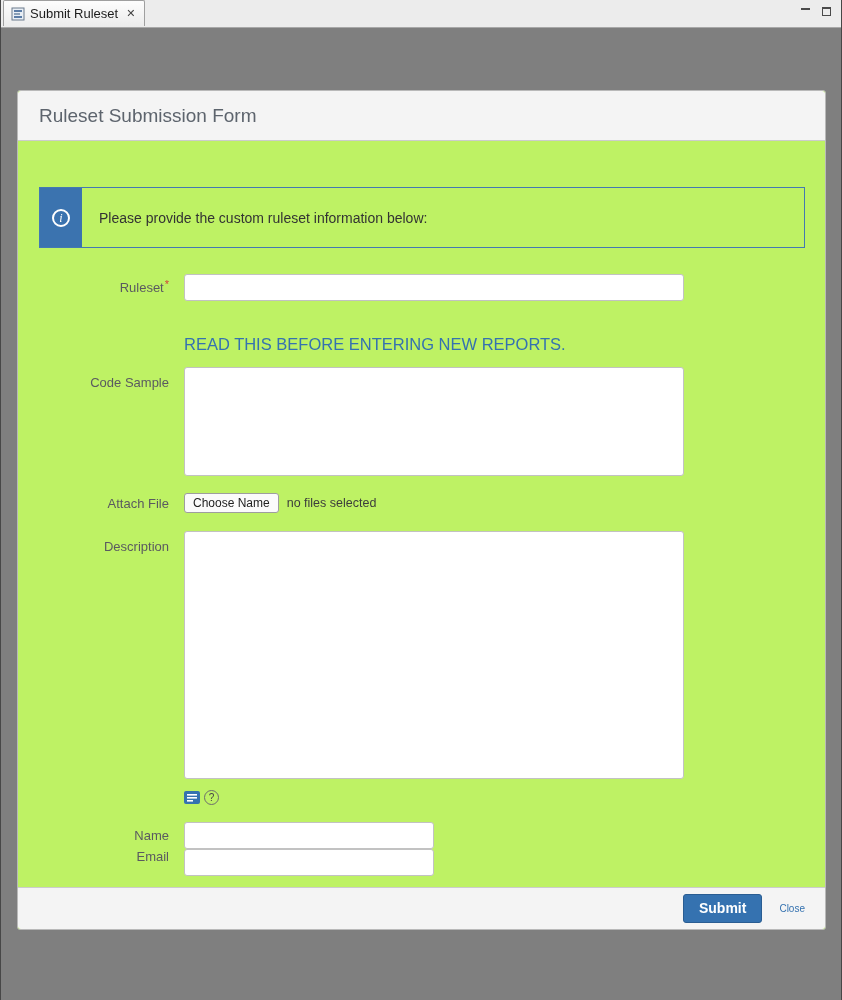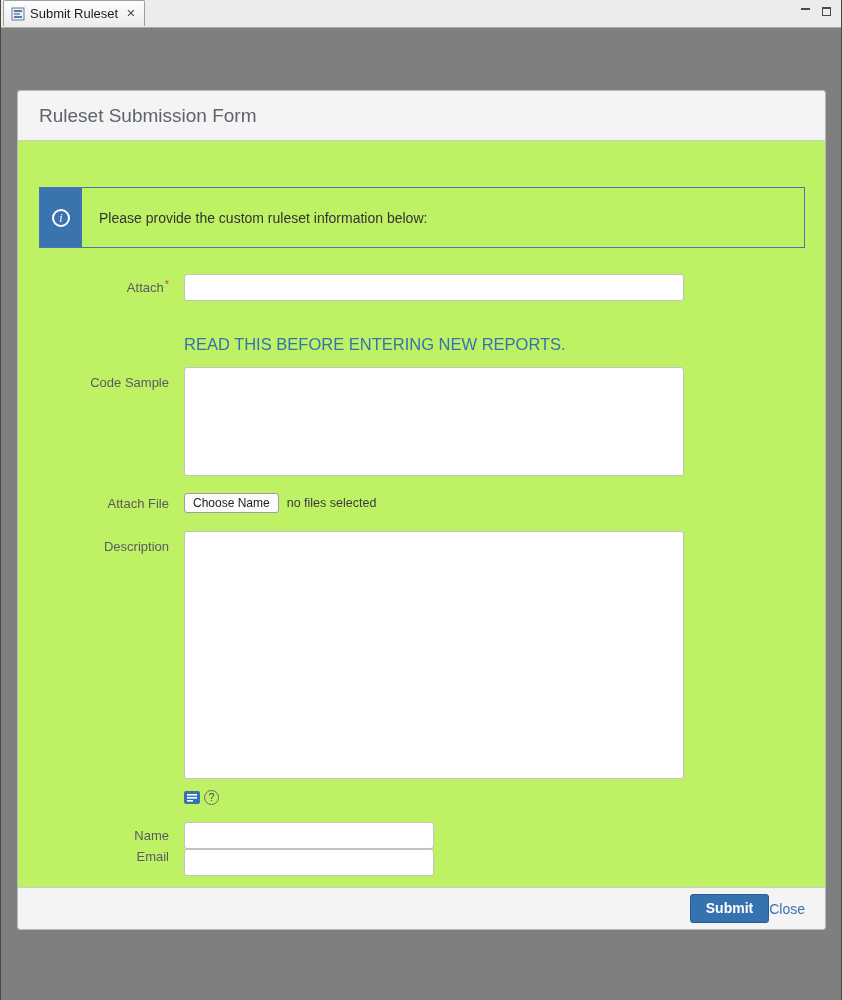--- a/index.html
+++ b/index.html
@@ -224,35 +224,36 @@
   .card-footer {
     flex: 0 0 42px;
     height: 42px;
     background: #f4f4f4;
     border-top: 1px solid #cccccc;
     border-radius: 0 0 3px 3px;
     display: flex;
     align-items: center;
     justify-content: flex-end;
     padding: 0 20px;
+    gap: 17px;
   }
   .submit-btn {
     background: #3572b0;
     color: #ffffff;
     border: 1px solid #2a5d92;
     border-radius: 3px;
     font-size: 14px;
     font-weight: bold;
     font-family: "Liberation Sans", sans-serif;
     padding: 5px 15px 6px;
     cursor: pointer;
   }
   .close-link {
     color: #3572b0;
-    font-size: 14px;
+    font-size: 10px;
     text-decoration: none;
     cursor: pointer;
   }
 </style>
 </head>
 <body>
 
 <div class="window">
 
   <div class="tabbar">
@@ -289,21 +290,21 @@
       <div class="card-body">
 
         <div class="banner">
           <div class="banner-icon-box">
             <span class="info-circle">i</span>
           </div>
           <div class="banner-text">Please provide the custom ruleset information below:</div>
         </div>
 
         <div class="form-row row-summary">
-          <label class="row-label"><span>Attach</span><span class="req">*</span></label>
+          <label class="row-label"><span>Ruleset</span><span class="req">*</span></label>
           <div class="row-field">
             <input type="text" style="">
           </div>
         </div>
 
         <div class="form-row row-notice">
           <div class="indent">
             <a class="notice-link">READ THIS BEFORE ENTERING NEW REPORTS.</a>
           </div>
         </div>

